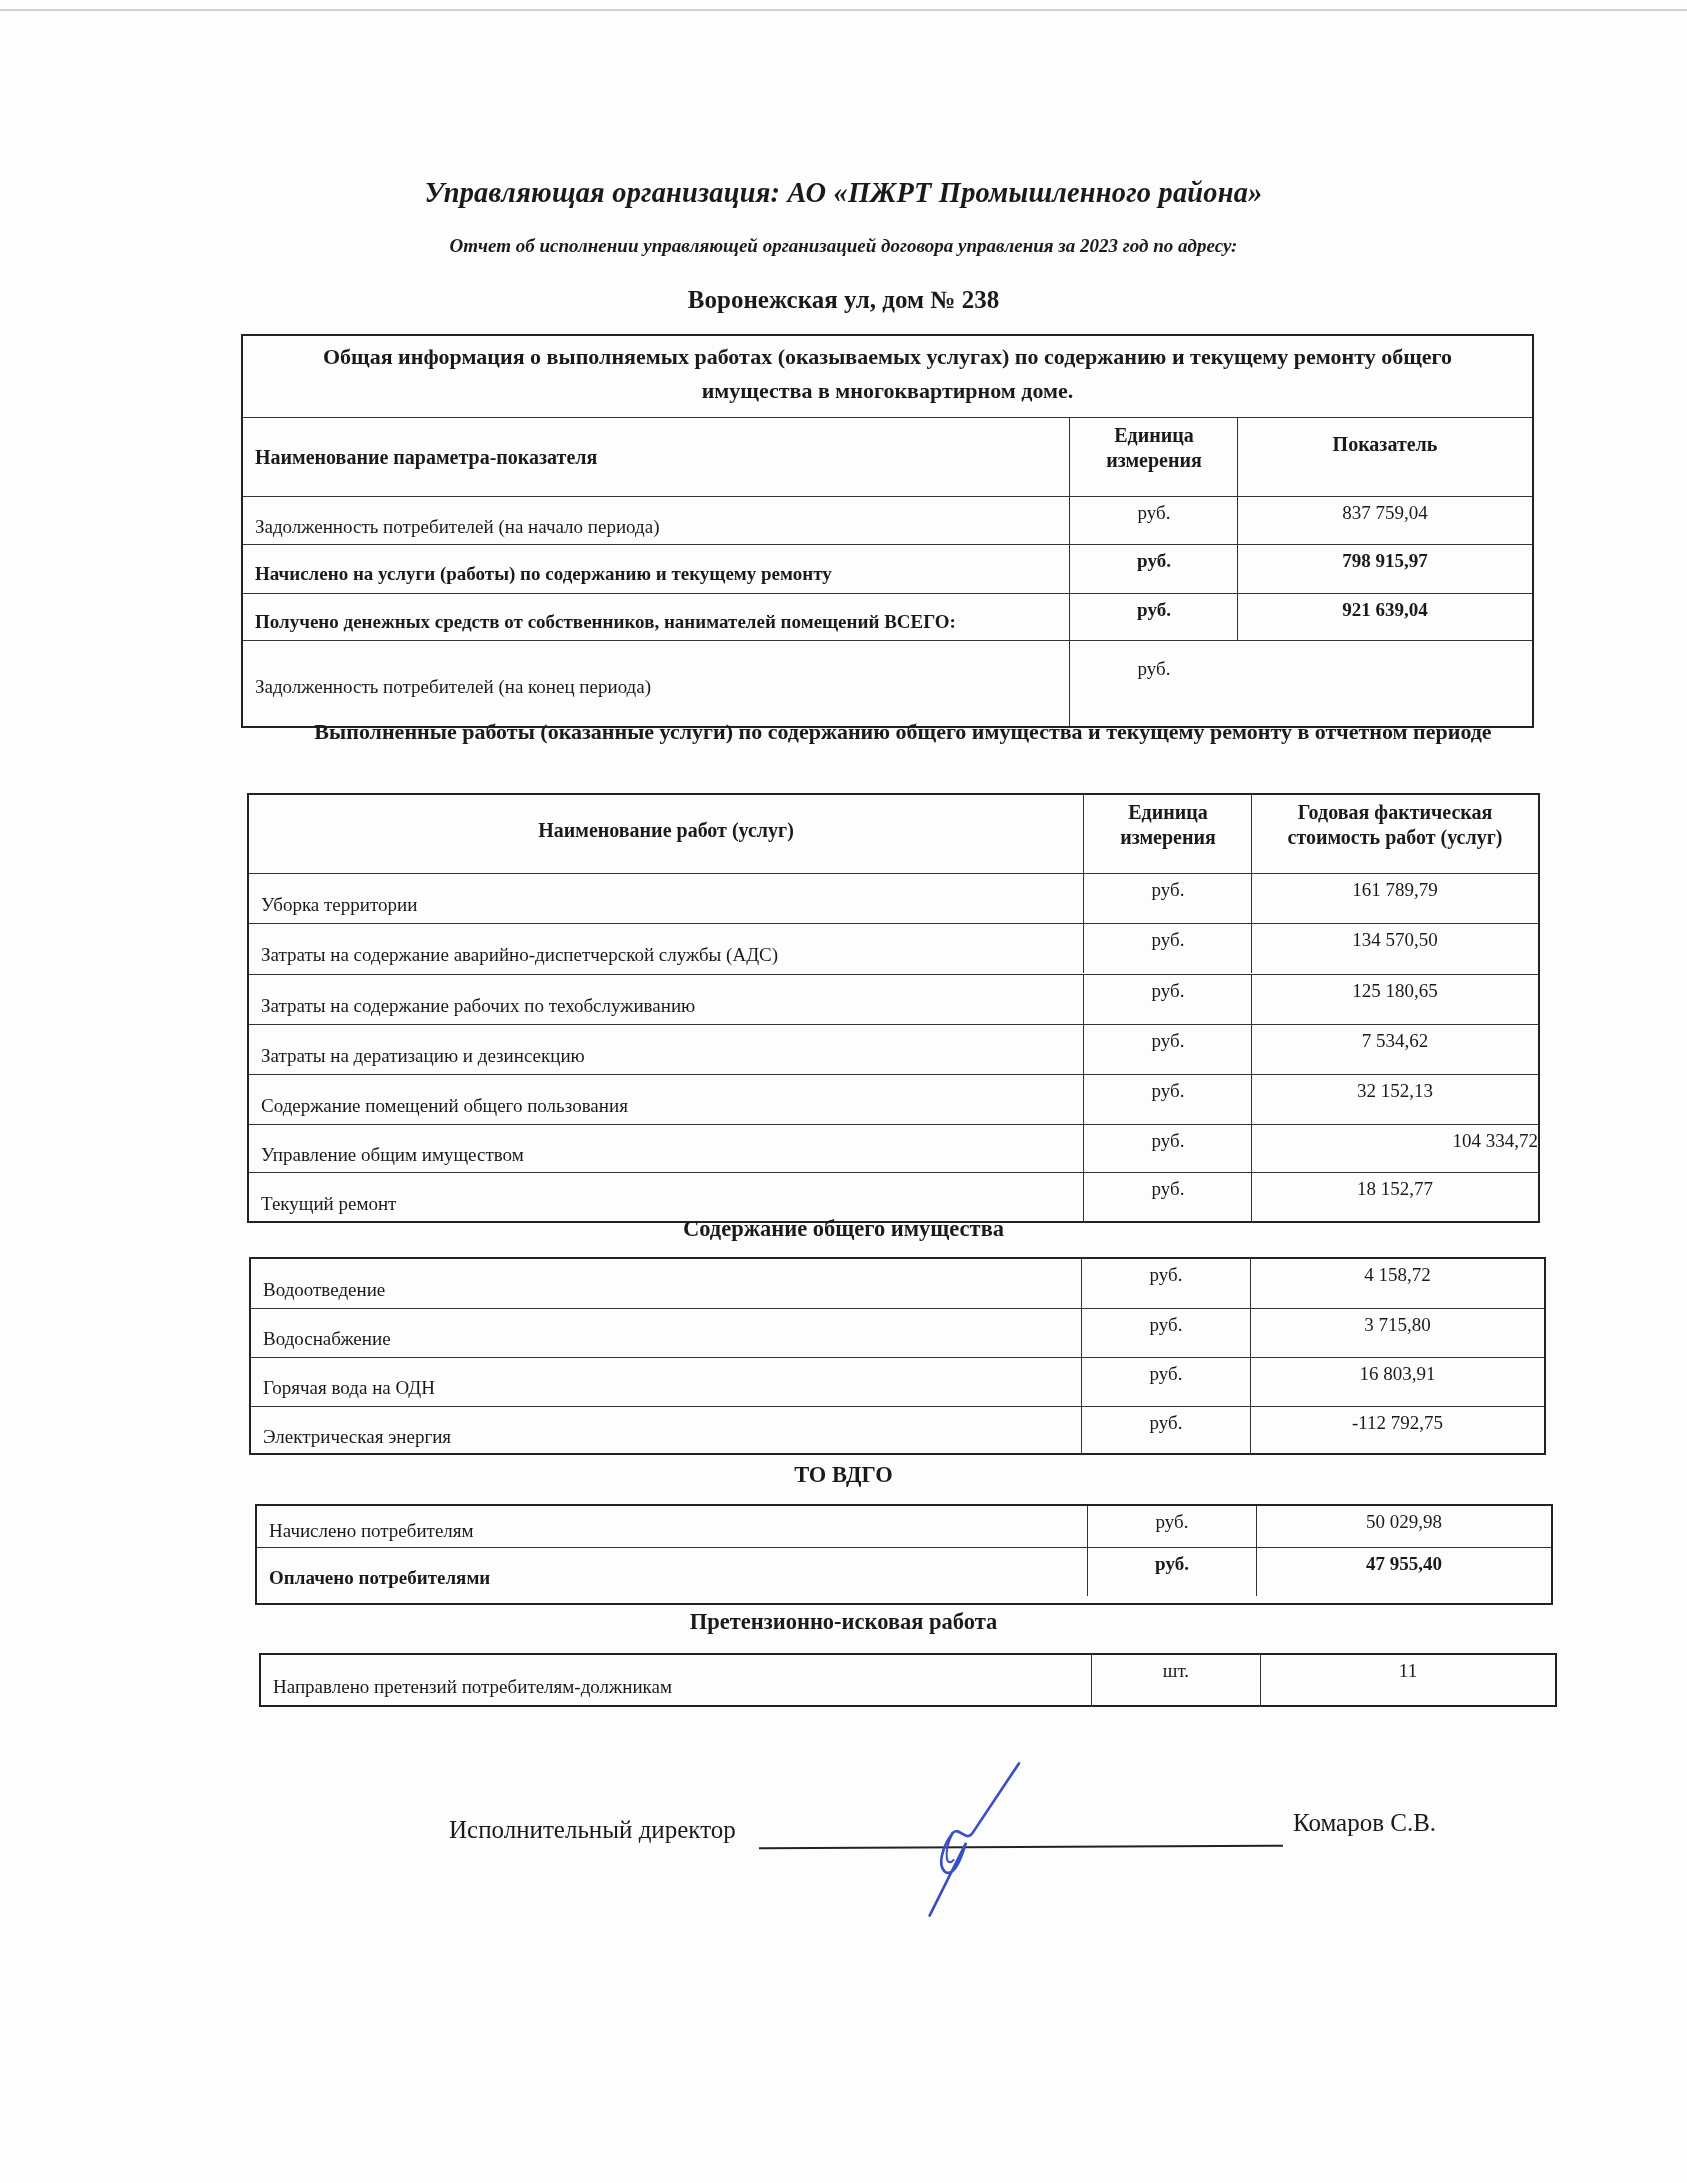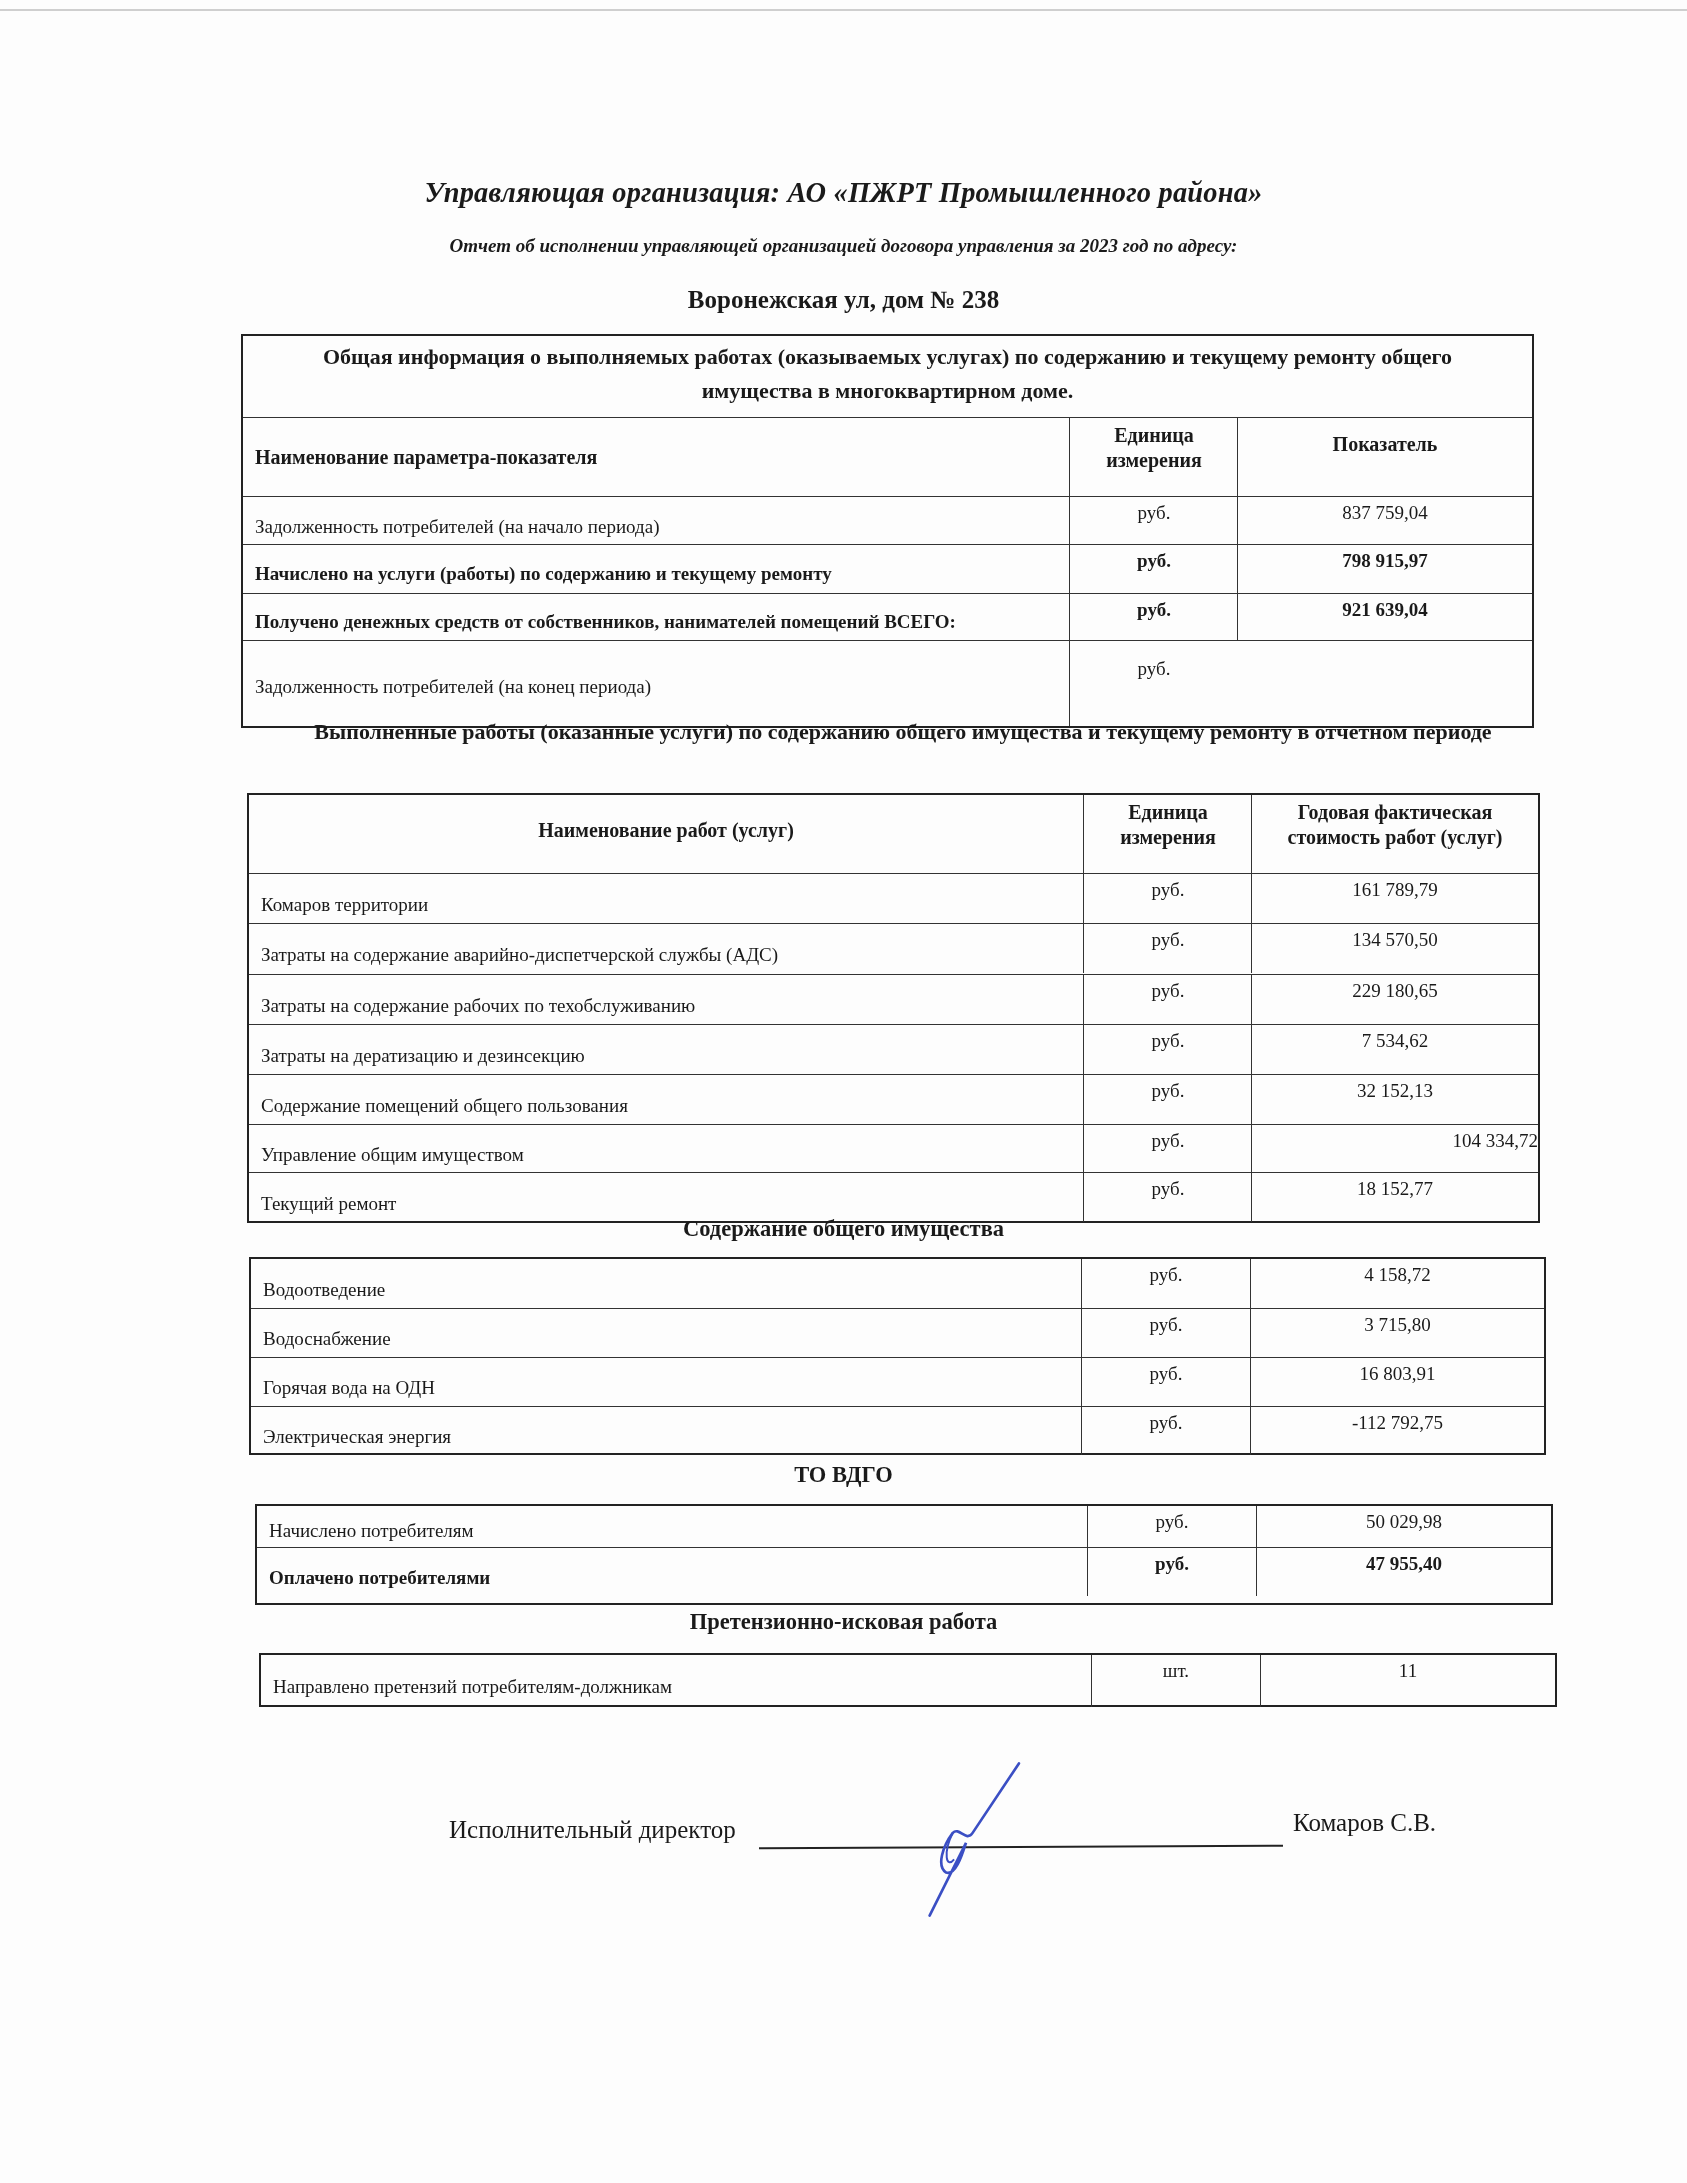--- a/index.html
+++ b/index.html
@@ -78,33 +78,33 @@
 
 <div class="caption" style="position:absolute; left:291px; width:1224px; top:715px; font-size:22px;">Выполненные работы (оказанные услуги) по содержанию общего имущества и текущему ремонту в отчетном периоде</div>
 
 <div class="tbl" style="left:247px; top:793px; width:1293px; height:430px;">
   <div class="row" style="top:0; height:78px; border-top:none;">
     <div class="cell c1 hdr" style="width:834px; justify-content:center; padding-left:0; align-items:flex-start; padding-top:24px;">Наименование работ (услуг)</div>
     <div class="cell c2 hdr" style="left:834px; width:169px; line-height:25px;">Единица измерения</div>
     <div class="cell c3 hdr" style="left:1002px; right:0; line-height:25px; padding:5.3px 6.6px 0;">Годовая фактическая стоимость работ (услуг)</div>
   </div>
   <div class="row" style="top:78px; height:50px;">
-    <div class="cell c1" style="width:834px; padding-top:12px;">Комаров территории</div>
+    <div class="cell c1" style="width:834px; padding-top:12px;">Уборка территории</div>
     <div class="cell c2" style="left:834px; width:169px;">руб.</div>
     <div class="cell c3" style="left:1002px; right:0;">161 789,79</div>
   </div>
   <div class="row" style="top:128px; height:50px;">
     <div class="cell c1" style="width:834px; padding-top:12px;">Затраты на содержание аварийно-диспетчерской службы (АДС)</div>
     <div class="cell c2" style="left:834px; width:169px;">руб.</div>
     <div class="cell c3" style="left:1002px; right:0;">134 570,50</div>
   </div>
   <div class="row" style="top:179px; height:50px;">
     <div class="cell c1" style="width:834px; padding-top:12px;">Затраты на содержание рабочих по техобслуживанию</div>
     <div class="cell c2" style="left:834px; width:169px;">руб.</div>
-    <div class="cell c3" style="left:1002px; right:0;">229 180,65</div>
+    <div class="cell c3" style="left:1002px; right:0;">125 180,65</div>
   </div>
   <div class="row" style="top:229px; height:50px;">
     <div class="cell c1" style="width:834px; padding-top:12px;">Затраты на дератизацию и дезинсекцию</div>
     <div class="cell c2" style="left:834px; width:169px;">руб.</div>
     <div class="cell c3" style="left:1002px; right:0;">7 534,62</div>
   </div>
   <div class="row" style="top:279px; height:50px;">
     <div class="cell c1" style="width:834px; padding-top:12px;">Содержание помещений общего пользования</div>
     <div class="cell c2" style="left:834px; width:169px;">руб.</div>
     <div class="cell c3" style="left:1002px; right:0;">32 152,13</div>

